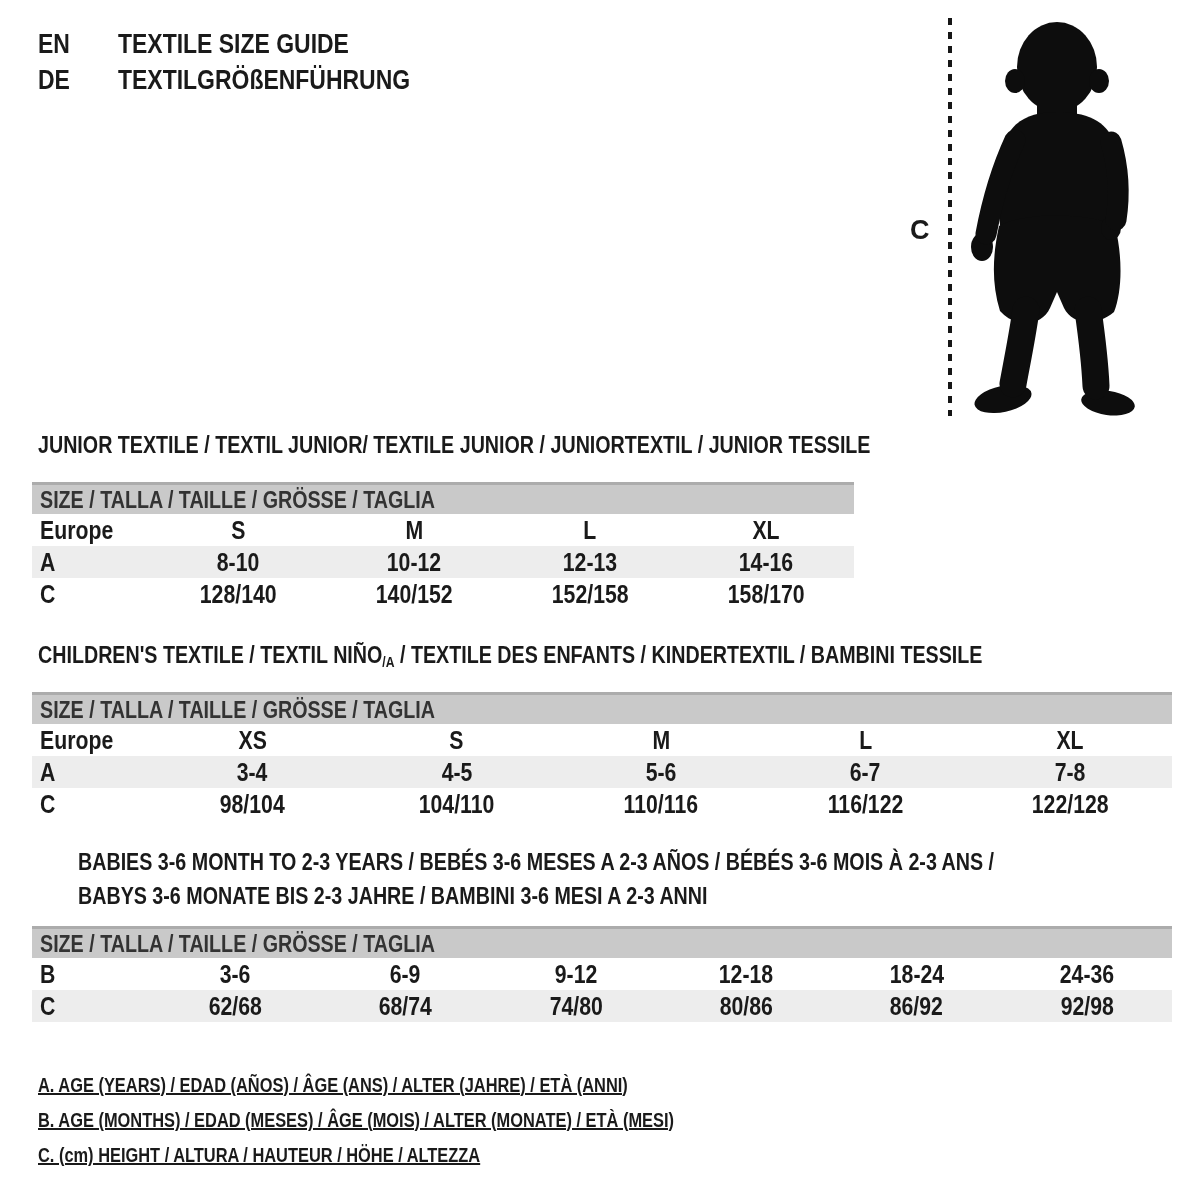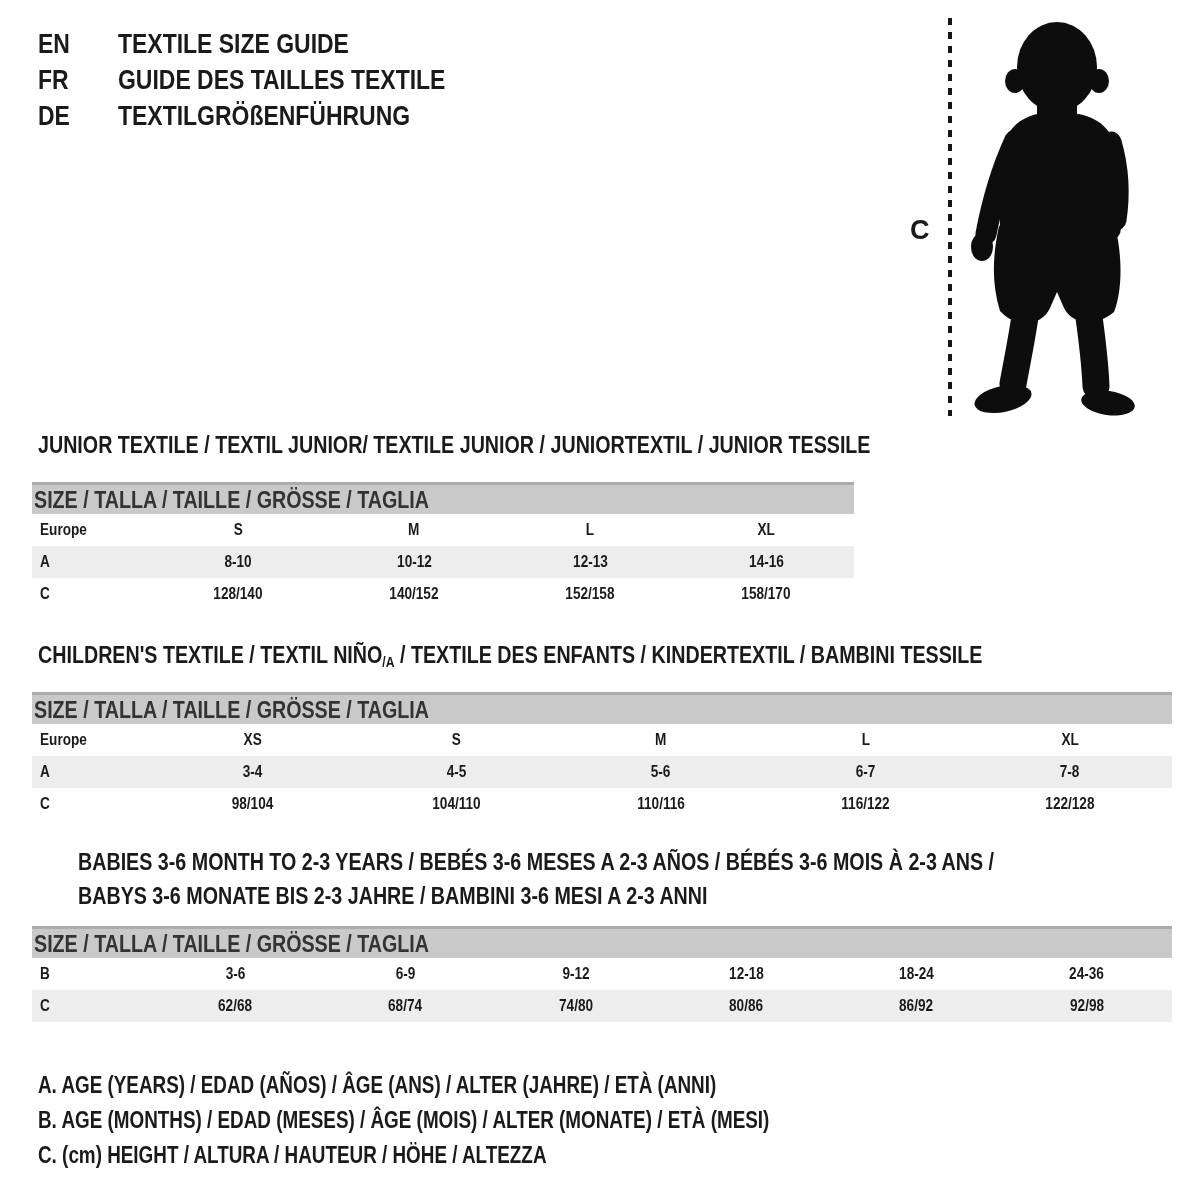--- a/index.html
+++ b/index.html
@@ -35,43 +35,40 @@
   .title-children{left:38px;top:642px;}
   .title-babies{left:38px;top:845px;line-height:34px;margin-left:40px;}
   .sub-a{font-size:.62em;vertical-align:-.28em;}
 
   
   .size-table{left:32px;}
   .tbl-junior{top:482px;width:822px;}
   .tbl-children{top:692px;width:1140px;}
   .tbl-babies{top:926px;width:1140px;}
   .band{height:32px;box-sizing:border-box;background:#c9c9c9;border-top:3px solid #acacac;
-    display:flex;align-items:center;padding-left:2px;font-size:24px;color:#333333;}
-  .trow{display:flex;height:32px;align-items:center;font-size:16px;}
+    display:flex;align-items:center;padding-left:8px;font-size:24px;color:#333333;}
+  .trow{display:flex;height:32px;align-items:center;font-size:25px;}
   .trow.gray{background:#ededed;}
   .tlabel{width:118px;padding-left:8px;box-sizing:border-box;}
   .tcell{flex:1;text-align:center;}
   .trow span,.band span{display:inline-block;white-space:nowrap;}
   .tlabel span{transform:scaleX(.85);transform-origin:0 50%;}
   .tcell span{transform:scaleX(.85);transform-origin:50% 50%;}
   .band span{transform:scaleX(.82);transform-origin:0 50%;}
 
   
-  .legend{left:38px;top:1068px;font-size:23px;}
+  .legend{left:38px;top:1068px;font-size:20px;text-decoration:underline;}
   .legend-line{height:35px;line-height:35px;}
 </style>
 </head>
 <body>
 
 <div class="abs lang-block">
   <div class="lang-row">
     <span class="lang-code"><span class="cx">EN</span></span><span class="cx">TEXTILE SIZE GUIDE</span>
-  </div>
-  <div class="lang-row">
-    <span class="lang-code"><span class="cx">FR</span></span><span class="cx">GUIDE DES TAILLES TEXTILE</span>
   </div>
   <div class="lang-row">
     <span class="lang-code"><span class="cx">DE</span></span><span class="cx">TEXTILGRÖßENFÜHRUNG</span>
   </div>
 </div>
 
 <div class="abs c-marker">C</div>
 <div class="abs dash-line"></div>
 <svg class="abs figure-svg" width="172" height="404" viewBox="0 0 172 404" aria-hidden="true">
   <g fill="#0d0d0d" stroke="none">

